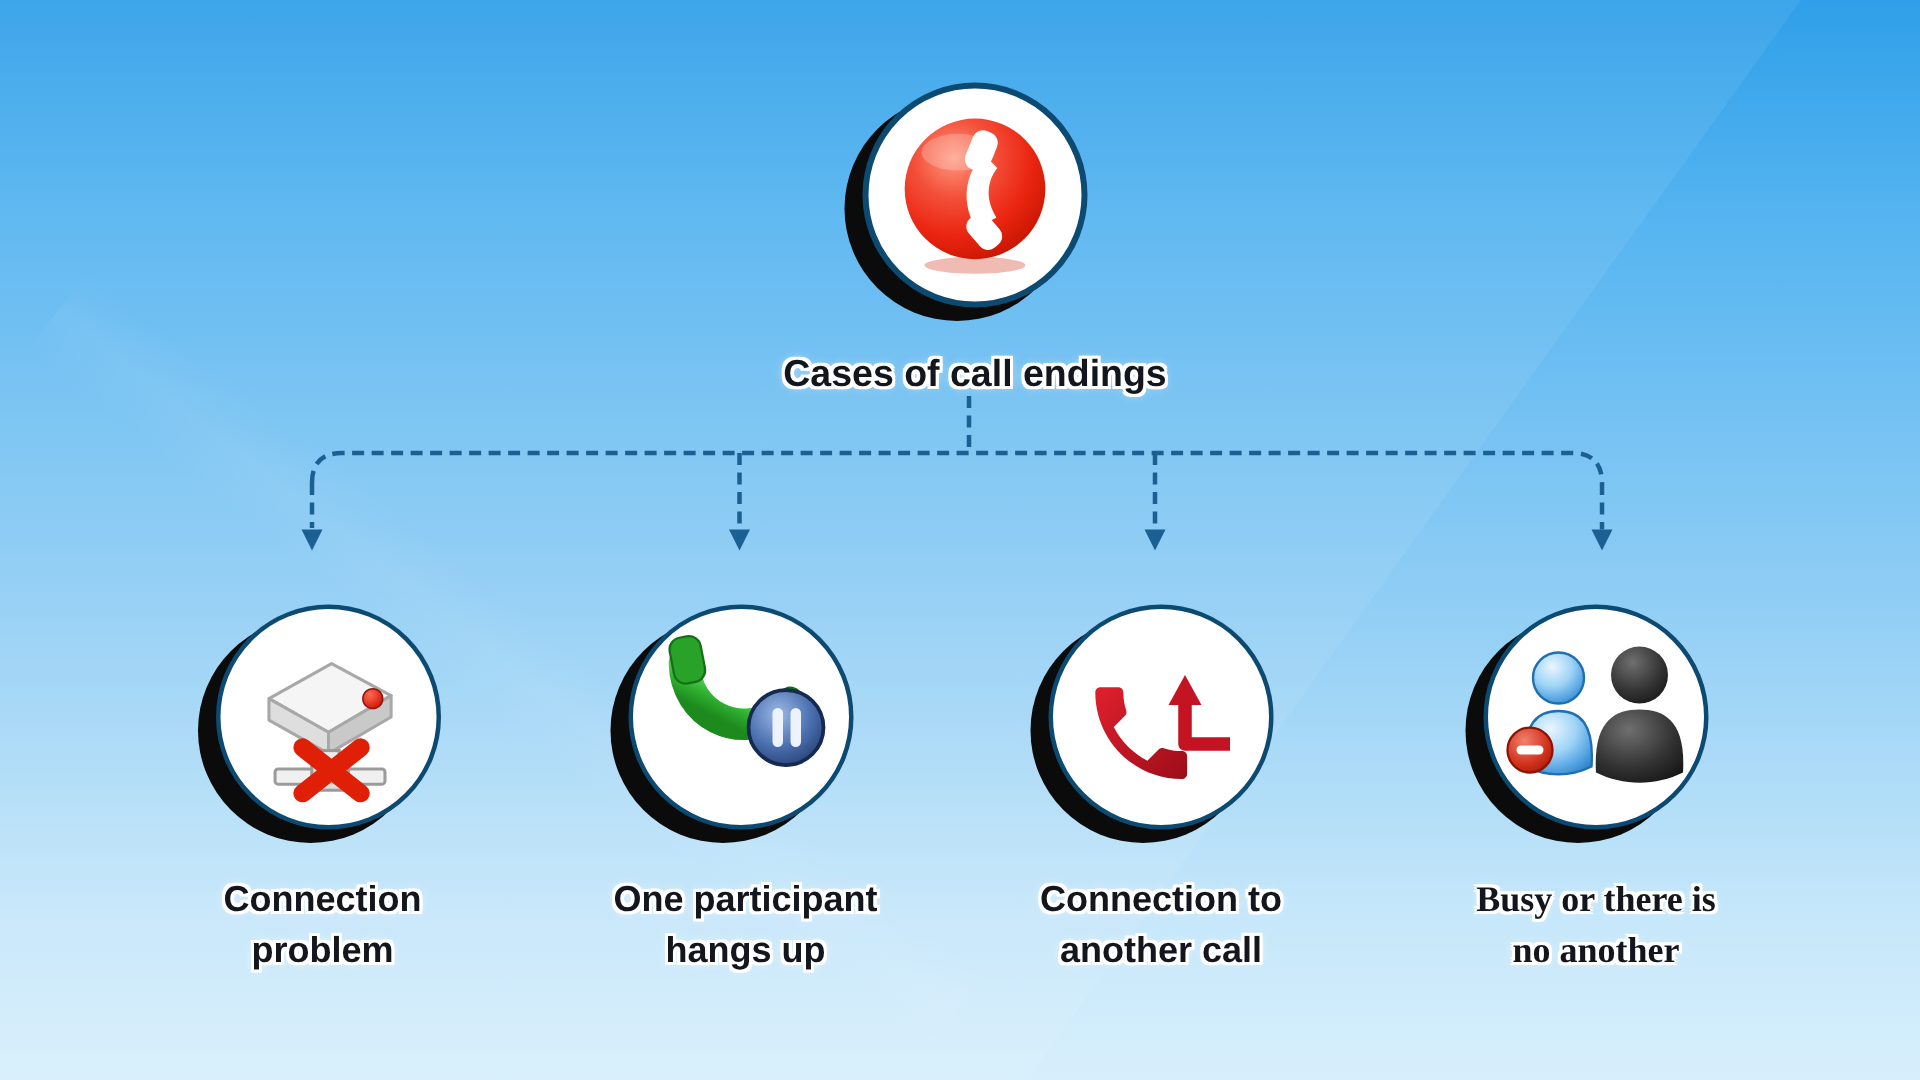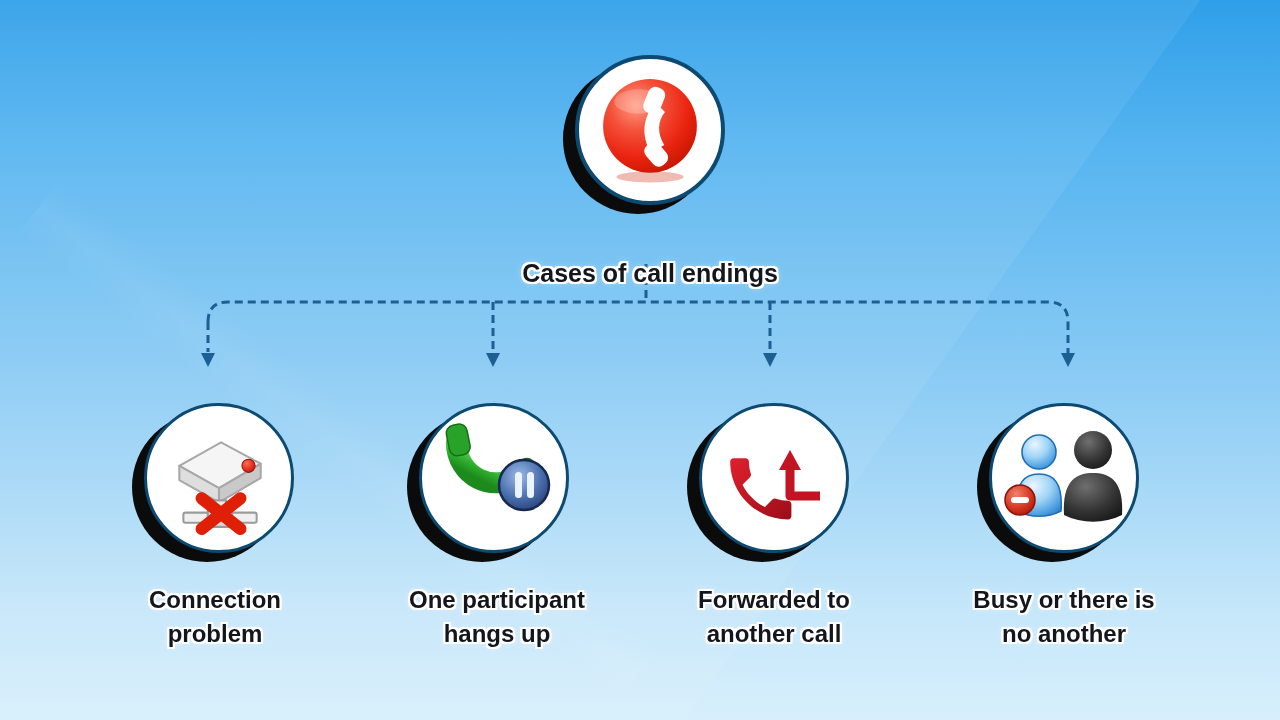--- a/index.html
+++ b/index.html
@@ -35,25 +35,25 @@
   .n3{left:699px;top:403px;}
   .n4{left:989px;top:403px;}
 
   .label{
     position:absolute;transform:translateX(-50%);
     text-align:center;color:#14161d;font-weight:700;font-size:24px;line-height:34px;
     white-space:nowrap;
     text-shadow:-2px -2px 0 #fff,2px -2px 0 #fff,-2px 2px 0 #fff,2px 2px 0 #fff,
                 -2px 0 0 #fff,2px 0 0 #fff,0 -2px 0 #fff,0 2px 0 #fff,0 0 7px rgba(255,255,255,.85);
   }
-  .title-label{left:650px;top:232px;font-size:25px;margin-top:24px;}
+  .title-label{left:650px;top:232px;font-size:25px;}
   .l1{left:215px;top:583px;}
   .l2{left:497px;top:583px;}
   .l3{left:774px;top:583px;}
-  .l4{left:1064px;top:583px;}
+  .l4{left:1064px;top:583px;font-family:Liberation Serif, serif;}
 </style>
 </head>
 <body>
 
 <div class="stage">
 
   <div class="bg-diag"></div>
   <div class="bg-streak"></div>
 
   <svg class="connector-svg" viewBox="0 0 1280 720">
@@ -183,21 +183,21 @@
 
   <div class="label l1">
     <div>Connection</div>
     <div>problem</div>
   </div>
   <div class="label l2">
     <div>One participant</div>
     <div>hangs up</div>
   </div>
   <div class="label l3">
-    <div>Forwarded to</div>
+    <div>Connection to</div>
     <div>another call</div>
   </div>
   <div class="label l4">
     <div>Busy or there is</div>
     <div>no another</div>
   </div>
 
 </div>
 
 </body></html>

